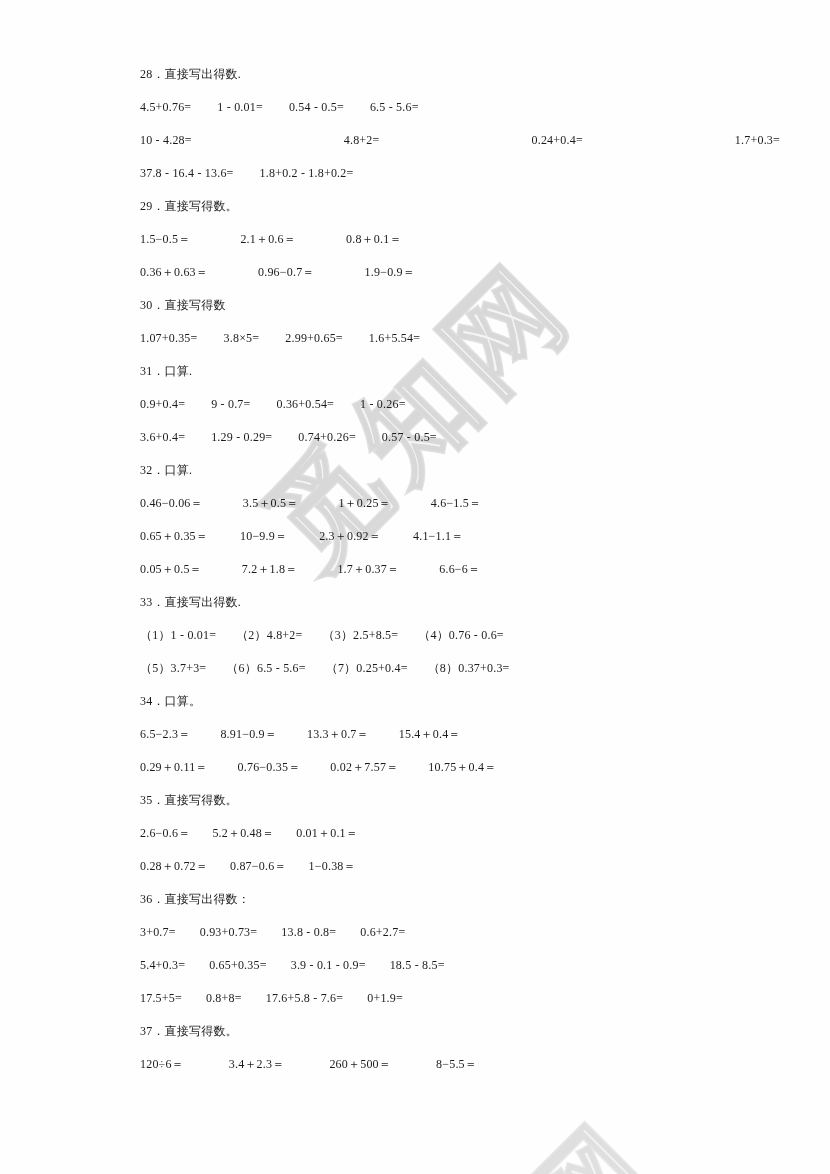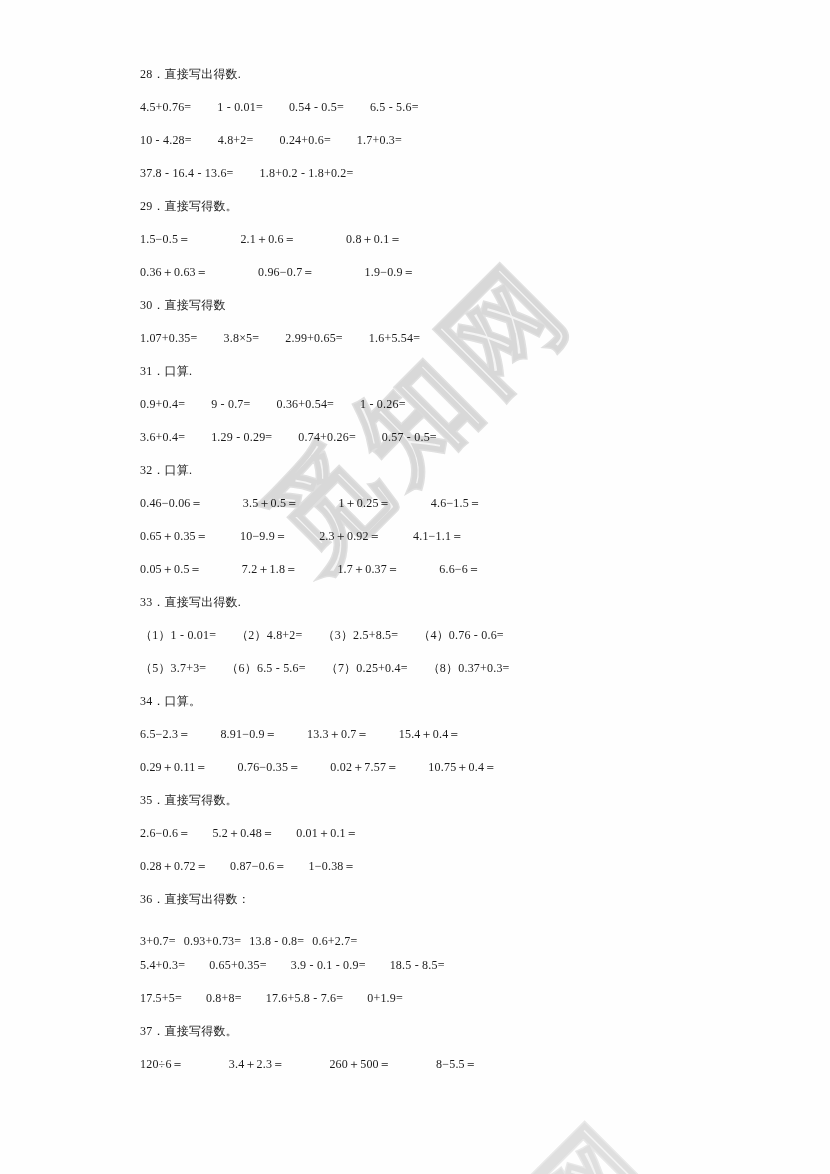--- a/index.html
+++ b/index.html
@@ -66,21 +66,21 @@
 </style>
 </head>
 <body>
 
 <div class="page">
   <div class="watermark wm-center">觅知网</div>
   <div class="watermark wm-bottom">觅知网</div>
   <div class="content">
       <div class="line heading">28．直接写出得数.</div>
       <div class="line row" style="column-gap: 26px;"><span>4.5+0.76=</span><span>1 - 0.01=</span><span>0.54 - 0.5=</span><span>6.5 - 5.6=</span></div>
-      <div class="line row" style="column-gap: 26px;"><span>10 - 4.28=</span><span>4.8+2=</span><span>0.24+0.6=</span><span>1.7+0.3=</span></div>
+      <div class="line row" style="column-gap: 26px; justify-content: space-between;"><span>10 - 4.28=</span><span>4.8+2=</span><span>0.24+0.4=</span><span>1.7+0.3=</span></div>
       <div class="line row" style="column-gap: 26px;"><span>37.8 - 16.4 - 13.6=</span><span>1.8+0.2 - 1.8+0.2=</span></div>
       <div class="line heading">29．直接写得数。</div>
       <div class="line row" style="column-gap: 50px;"><span>1.5−0.5＝</span><span>2.1＋0.6＝</span><span>0.8＋0.1＝</span></div>
       <div class="line row" style="column-gap: 50px;"><span>0.36＋0.63＝</span><span>0.96−0.7＝</span><span>1.9−0.9＝</span></div>
       <div class="line heading">30．直接写得数</div>
       <div class="line row" style="column-gap: 26px; text-align: center;"><span>1.07+0.35=</span><span>3.8×5=</span><span>2.99+0.65=</span><span>1.6+5.54=</span></div>
       <div class="line heading">31．口算.</div>
       <div class="line row" style="column-gap: 26px;"><span>0.9+0.4=</span><span>9 - 0.7=</span><span>0.36+0.54=</span><span>1 - 0.26=</span></div>
       <div class="line row" style="column-gap: 26px;"><span>3.6+0.4=</span><span>1.29 - 0.29=</span><span>0.74+0.26=</span><span>0.57 - 0.5=</span></div>
       <div class="line heading">32．口算.</div>
@@ -90,19 +90,19 @@
       <div class="line heading">33．直接写出得数.</div>
       <div class="line row" style="column-gap: 20px;"><span>（1）1 - 0.01=</span><span>（2）4.8+2=</span><span>（3）2.5+8.5=</span><span>（4）0.76 - 0.6=</span></div>
       <div class="line row" style="column-gap: 20px;"><span>（5）3.7+3=</span><span>（6）6.5 - 5.6=</span><span>（7）0.25+0.4=</span><span>（8）0.37+0.3=</span></div>
       <div class="line heading">34．口算。</div>
       <div class="line row" style="column-gap: 30px;"><span>6.5−2.3＝</span><span>8.91−0.9＝</span><span>13.3＋0.7＝</span><span>15.4＋0.4＝</span></div>
       <div class="line row" style="column-gap: 30px;"><span>0.29＋0.11＝</span><span>0.76−0.35＝</span><span>0.02＋7.57＝</span><span>10.75＋0.4＝</span></div>
       <div class="line heading">35．直接写得数。</div>
       <div class="line row" style="column-gap: 22px;"><span>2.6−0.6＝</span><span>5.2＋0.48＝</span><span>0.01＋0.1＝</span></div>
       <div class="line row" style="column-gap: 22px;"><span>0.28＋0.72＝</span><span>0.87−0.6＝</span><span>1−0.38＝</span></div>
       <div class="line heading">36．直接写出得数：</div>
-      <div class="line row" style="column-gap: 8px; align-items: flex-end;"><span>3+0.7=</span><span>0.93+0.73=</span><span>13.8 - 0.8=</span><span>0.6+2.7=</span></div>
+      <div class="line row" style="column-gap: 24px;"><span>3+0.7=</span><span>0.93+0.73=</span><span>13.8 - 0.8=</span><span>0.6+2.7=</span></div>
       <div class="line row" style="column-gap: 24px;"><span>5.4+0.3=</span><span>0.65+0.35=</span><span>3.9 - 0.1 - 0.9=</span><span>18.5 - 8.5=</span></div>
       <div class="line row" style="column-gap: 24px;"><span>17.5+5=</span><span>0.8+8=</span><span>17.6+5.8 - 7.6=</span><span>0+1.9=</span></div>
       <div class="line heading">37．直接写得数。</div>
       <div class="line row" style="column-gap: 45px;"><span>120÷6＝</span><span>3.4＋2.3＝</span><span>260＋500＝</span><span>8−5.5＝</span></div>
     </div>
 </div>
 
 </body></html>

